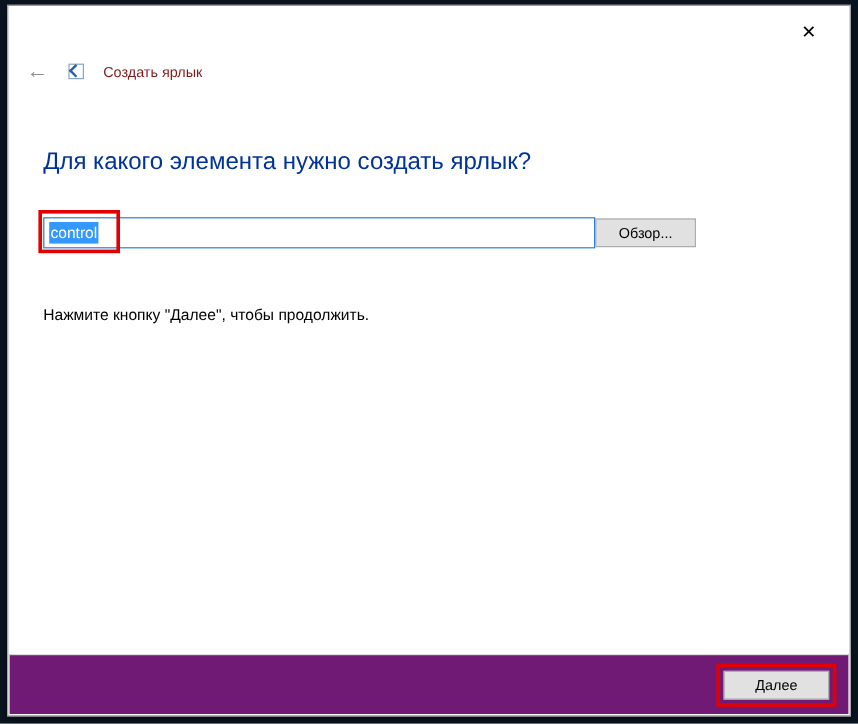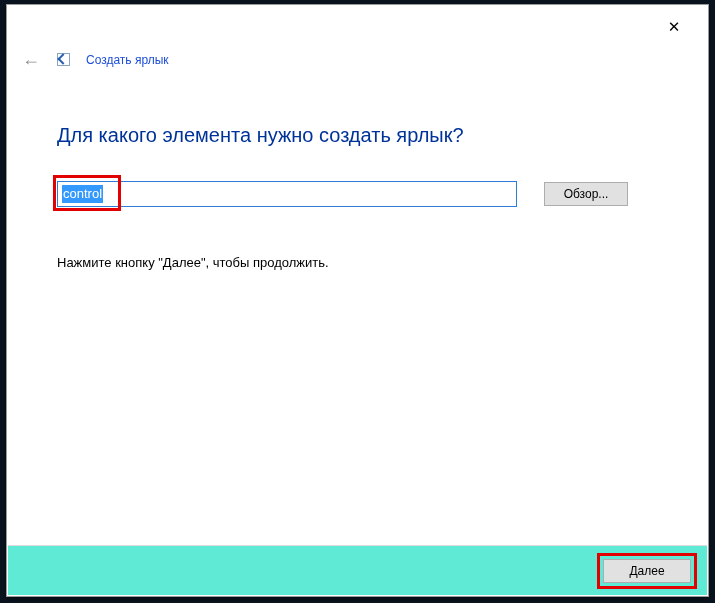--- a/index.html
+++ b/index.html
@@ -54,24 +54,24 @@
     content: "";
     position: absolute;
     top: 1px; left: 1px;
     width: 6px; height: 6px;
     border-left: 2px solid #2a5fb0;
     border-bottom: 2px solid #2a5fb0;
     transform: rotate(45deg);
   }
   .page-title {
     font-size: 12px;
-    color: #1d4ed8;
+    color: #7f1d1d;
   }
   .body-area {
-    padding: 16px 44px 0 50px;
+    padding: 16px 44px 0 29px;
   }
   .heading {
     color: #003399;
     font-size: 20px;
     font-weight: 400;
     margin: 28px 0 34px 0;
   }
   .desc {
     font-size: 13px;
     color: #000;
@@ -121,32 +121,31 @@
     border: 3px solid #e30000;
     pointer-events: none;
   }
   .browse-btn {
     width: 84px; height: 24px;
     background: #e1e1e1;
     border: 1px solid #adadad;
     font-size: 12px;
     font-family: inherit;
     cursor: default;
-    margin-left: 27px;
   }
   .continue-hint {
     font-size: 13px;
     color: #000;
     margin-top: 48px;
   }
   .footer {
     position: absolute;
     left: 1px; right: 1px; bottom: 1px;
     height: 50px;
-    background: #5eead4;
+    background: #701a75;
     border-top: 1px solid #dcdcdc;
     display: flex;
     align-items: center;
     justify-content: flex-end;
     gap: 10px;
     padding-right: 16px;
   }
   .btn {
     width: 88px; height: 24px;
     background: #e1e1e1;

